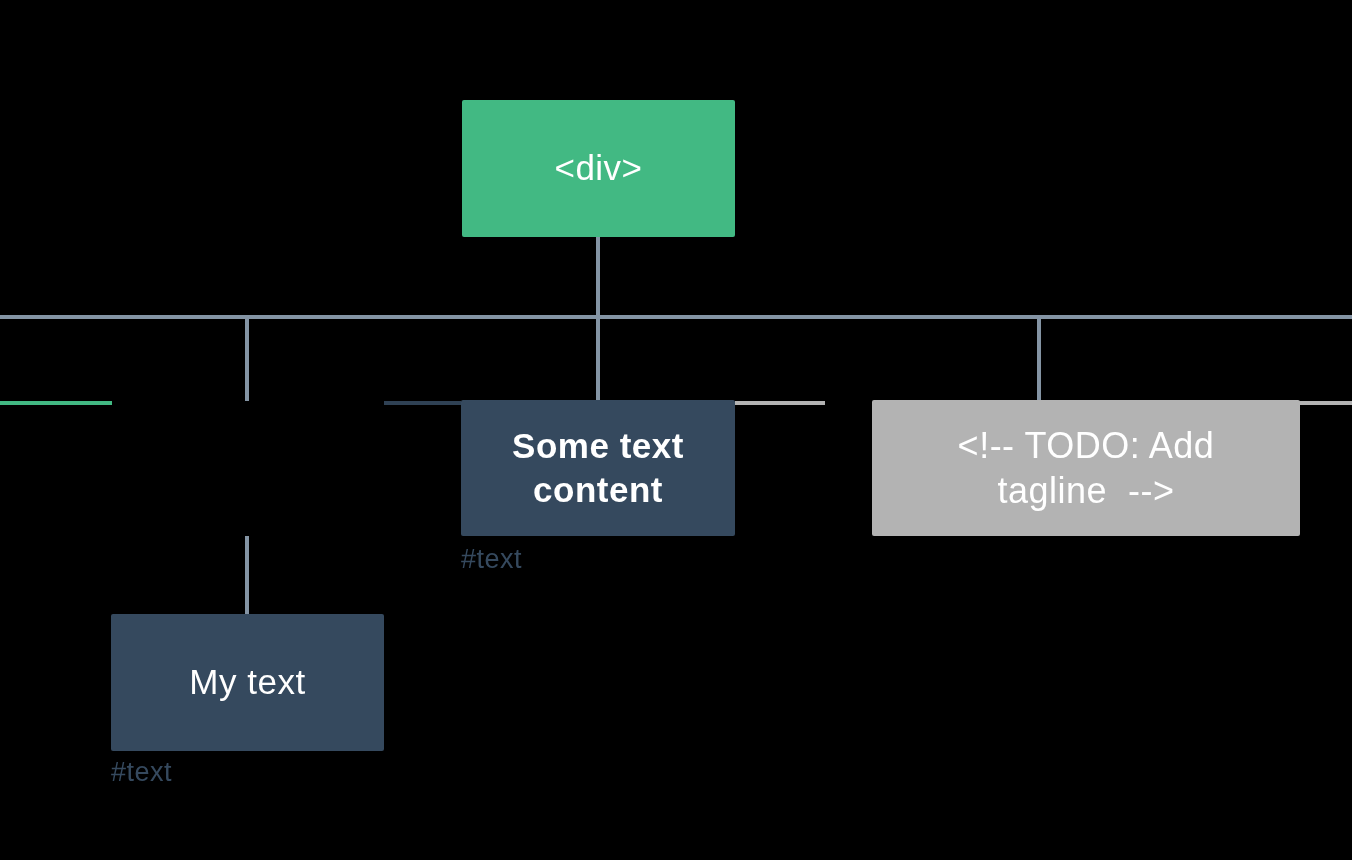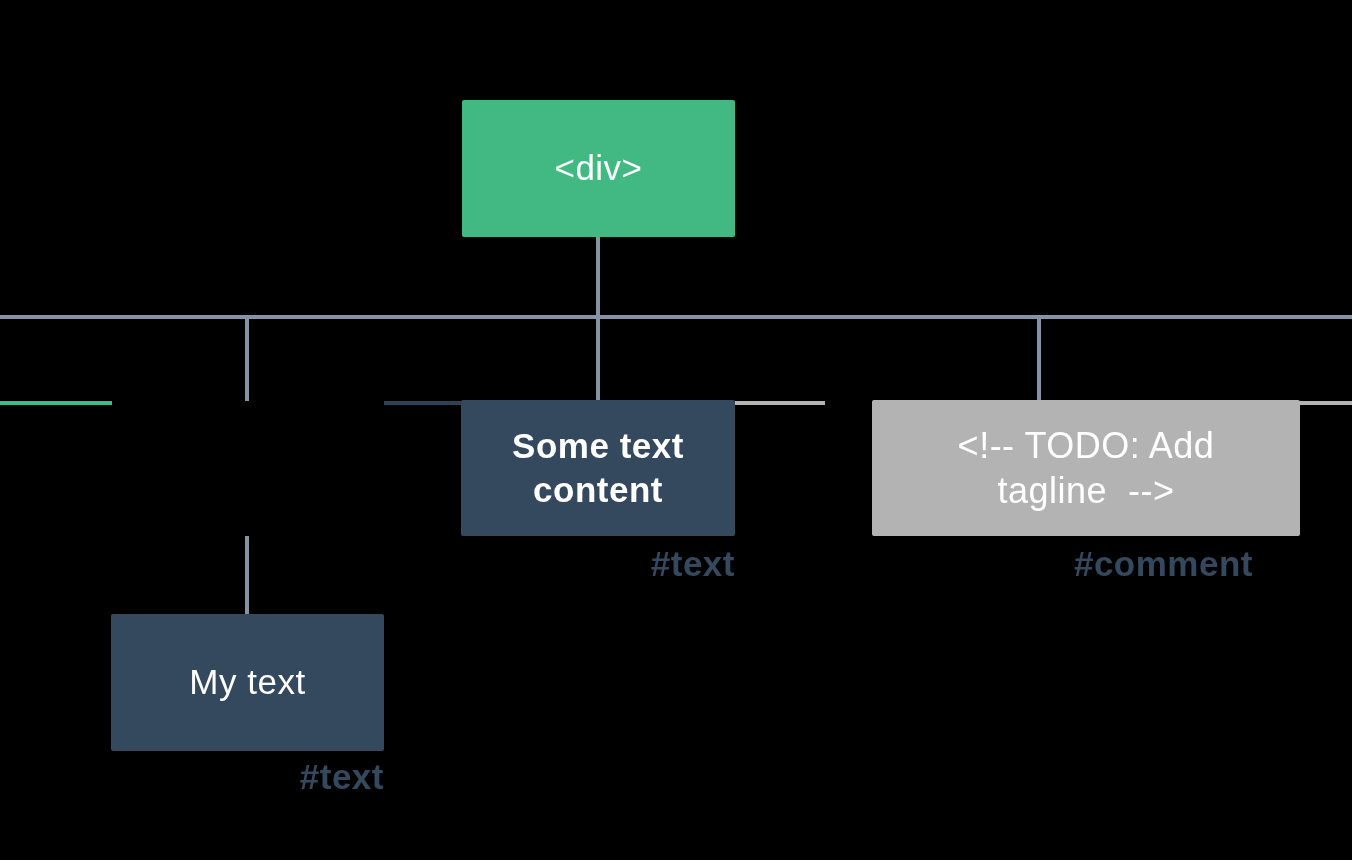--- a/index.html
+++ b/index.html
@@ -59,24 +59,24 @@
 
   .rowseg { position: absolute; top: 401px; height: 4px; }
   #rowseg-left  { left: 0;      width: 112px; background: var(--node-green); }
   #rowseg-mid   { left: 384px;  width: 77px;  background: var(--row-navy); }
   #rowseg-right { left: 735px;  width: 90px;  background: var(--node-gray); }
   #rowseg-end   { left: 1253px; width: 99px;  background: var(--node-gray); }
 
   .type-label {
     position: absolute;
     color: var(--label);
-    font-size: 35px;
-    font-weight: 700;
+    font-size: 27px;
+    font-weight: 400;
     letter-spacing: 0.5px;
-    text-align: right;
+    text-align: left;
   }
   #label-text    { left: 461px; top: 544px; width: 274px; }
   #label-comment { left: 825px; top: 544px; width: 428px; }
   #label-title   { left: 111px; top: 757px; width: 273px; }
 </style>
 </head>
 <body>
 
 <div class="stage">
 
@@ -103,16 +103,15 @@
 
   <div class="node gray" id="node-comment">
     <span class="node-label">&lt;!-- TODO: Add tagline  --&gt;</span>
   </div>
 
   <div class="node navy" id="node-title">
     <span class="node-label">My text</span>
   </div>
 
   <div class="type-label" id="label-text">#text</div>
-  <div class="type-label" id="label-comment">#comment</div>
   <div class="type-label" id="label-title">#text</div>
 
 </div>
 
 </body></html>

